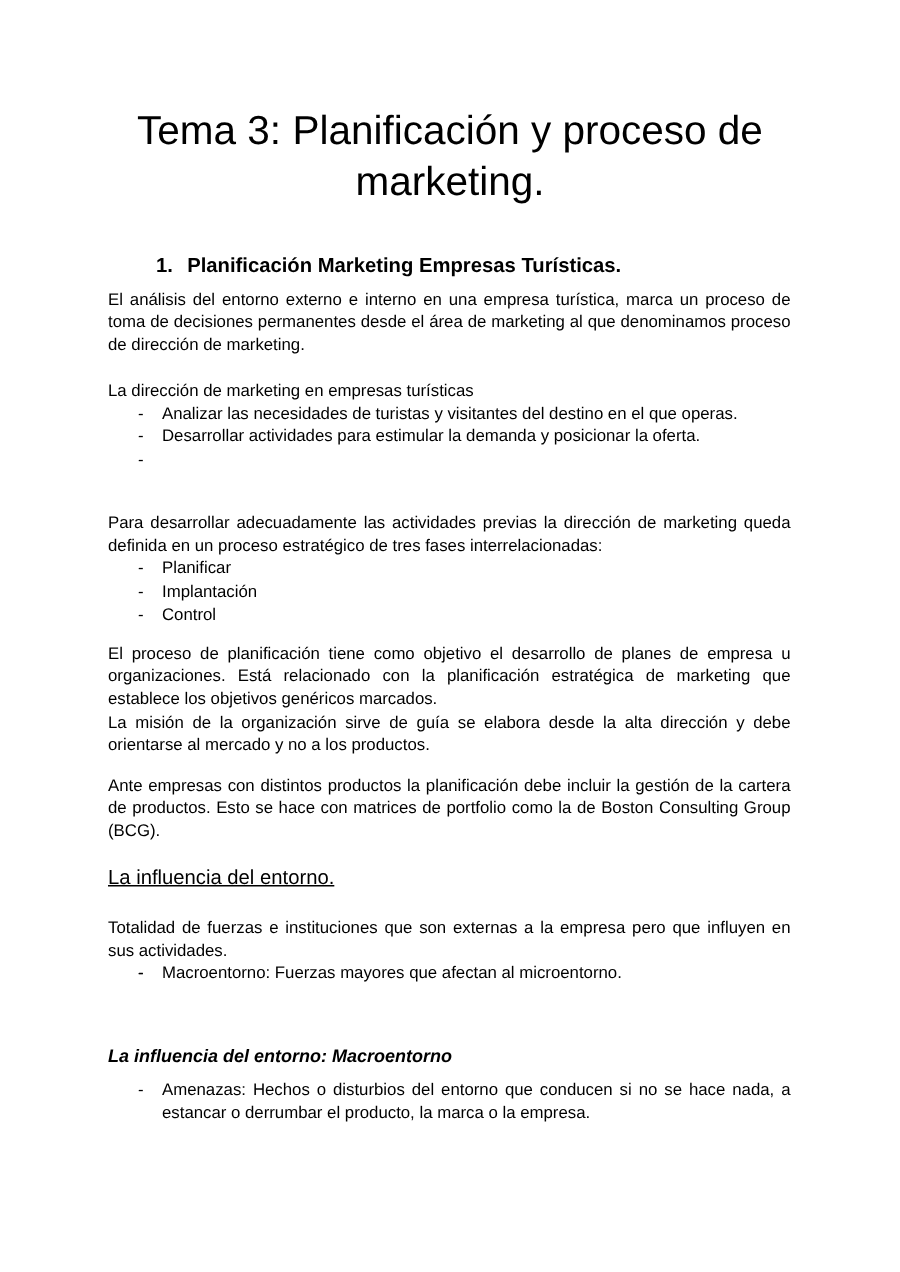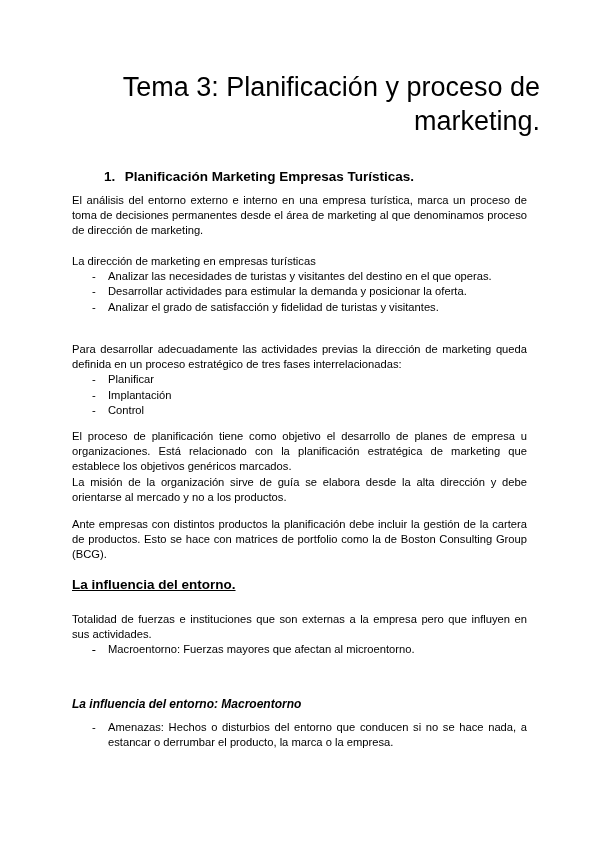--- a/index.html
+++ b/index.html
@@ -1,29 +1,29 @@
 <!DOCTYPE html>
 <html><head>
 <meta charset="utf-8">
 <style>
   html, body { margin: 0; padding: 0; background: #ffffff; }
   body { width: 600px; height: 848px; position: relative; overflow: hidden;
          font-family: "Liberation Sans", sans-serif; color: #000; }
   .page { position: absolute; left: 0; top: 0; width: 600px; height: 848px; background: #fff; }
-  .title { position: absolute; left: 60px; width: 480px; top: 70px; text-align: right;
+  .title { position: absolute; left: 60px; width: 480px; top: 70px; text-align: center;
            font-size: 27px; line-height: 34px; font-weight: normal; margin: 0; }
   .h1 { position: absolute; left: 92px; top: 157px; font-size: 13.5px; font-weight: bold; margin: 12px; }
   .h1 .num { display: inline-block; width: 17px; }
   .block { position: absolute; left: 72px; width: 455px; font-size: 11.2px; line-height: 15.2px; }
   .just { text-align: justify; text-align-last: left; }
   .p { margin: 0; }
   ul.dash { list-style: none; margin: 0; padding: 0; }
   ul.dash li { position: relative; padding-left: 36px; }
   ul.dash li .dash-mark { position: absolute; left: 20px; top: 0; }
-  .h2u { position: absolute; left: 72px; top: 577px; font-size: 13.5px; text-decoration: underline; margin: 0; font-weight: bold; }
+  .h2u { position: absolute; left: 72px; top: 577px; font-size: 13.5px; text-decoration: underline; margin: 0; font-weight: normal; }
   .h3i { position: absolute; left: 72px; top: 697px; font-size: 12px; font-style: italic; margin: 0; font-weight: bold; }
 </style>
 </head>
 <body>
 
 <div class="page">
 
   <h1 class="title">Tema 3: Planificación y  proceso de marketing.</h1>
 
   <h2 class="h1">
@@ -31,21 +31,21 @@
     <span>Planificación Marketing Empresas Turísticas.</span>
   </h2>
 
   <p class="block just p" style="top:193px">El análisis del entorno externo e interno en una empresa turística, marca un proceso de toma de decisiones permanentes desde el área de marketing al que denominamos proceso de dirección de marketing.</p>
 
   <div class="block" style="top:254px">
     <p class="p">La dirección de marketing en empresas turísticas</p>
     <ul class="dash">
       <li><span class="dash-mark">-</span><span>Analizar las necesidades de turistas y visitantes del destino en el que operas.</span></li>
       <li><span class="dash-mark">-</span><span>Desarrollar actividades para estimular la demanda y posicionar la oferta.</span></li>
-      <li><span class="dash-mark">-</span><span>Analizar el grado de satisfacción y fidelidad de turistas y visitantes.</span></li>
+      <li><span class="dash-mark">-</span></li>
     </ul>
   </div>
 
   <div class="block" style="top:342px">
     <p class="p just">Para desarrollar adecuadamente las actividades previas la dirección de marketing queda definida en un proceso estratégico de tres fases interrelacionadas:</p>
     <ul class="dash">
       <li><span class="dash-mark">-</span><span>Planificar</span></li>
       <li><span class="dash-mark">-</span><span>Implantación</span></li>
       <li><span class="dash-mark">-</span><span>Control</span></li>
     </ul>

